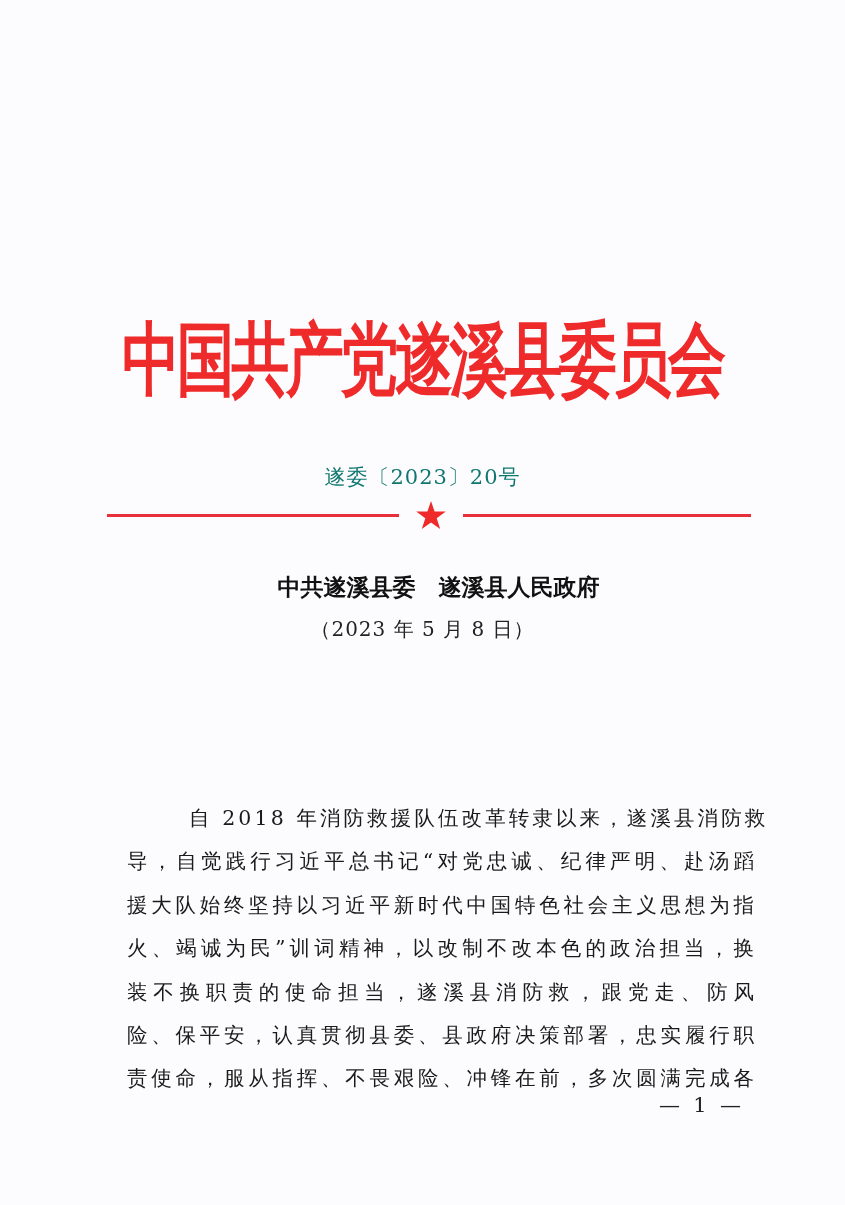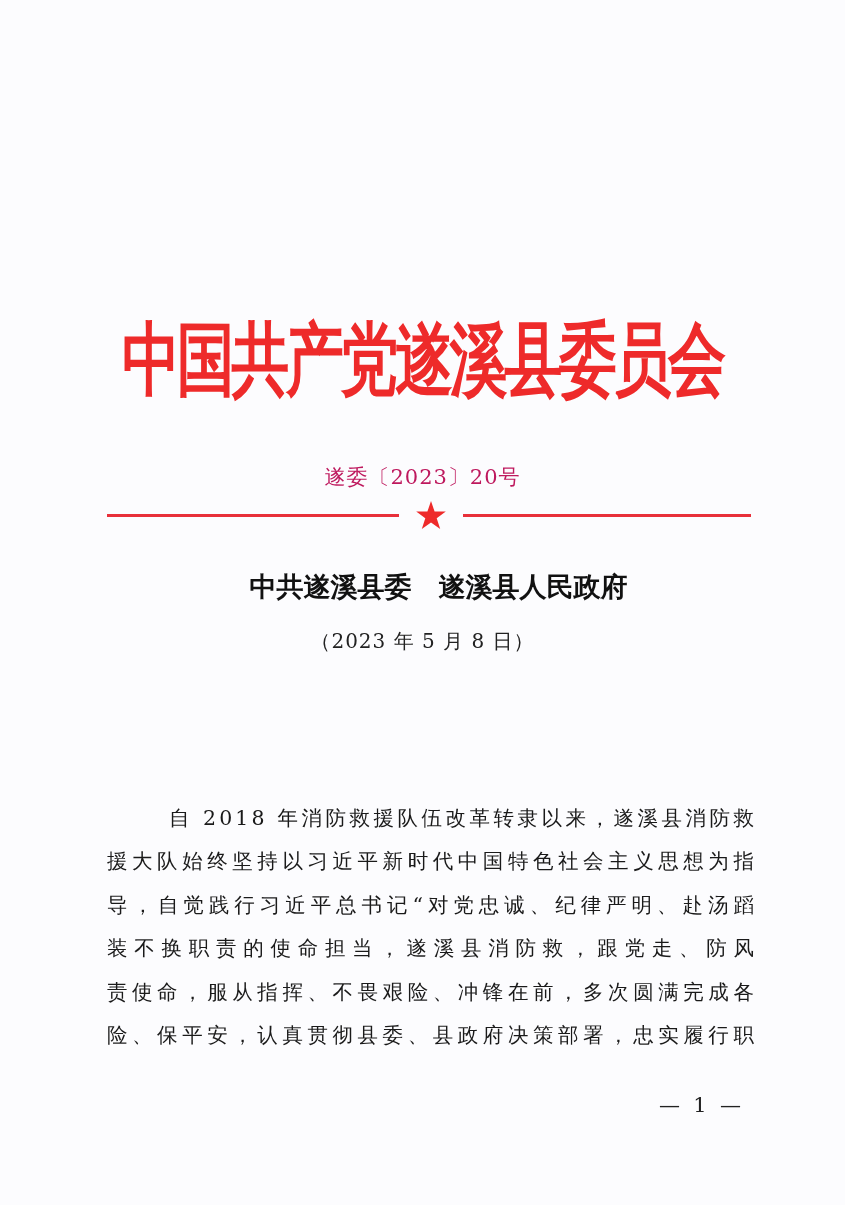--- a/index.html
+++ b/index.html
@@ -36,21 +36,21 @@
       transform-origin: center top;
       white-space: nowrap;
     }
     .docno {
       position: absolute;
       left: 0; width: 845px;
       top: 462px;
       text-align: center;
       font-size: 21px;
       line-height: 30px;
-      color: #be185d;
+      color: #0f766e;
       letter-spacing: 1px;
     }
     .redline {
       position: absolute;
       top: 514px;
       height: 3px;
       background: #e8303a;
     }
     .redline.left { left: 107px; width: 292px; }
     .redline.right { left: 463px; width: 288px; }
@@ -61,51 +61,52 @@
     }
     .title-block {
       position: absolute;
       left: 0; width: 845px;
       top: 560px;
       text-align: center;
     }
     .title-line {
       font-family: "DejaVu Serif", "Liberation Serif", serif;
       font-weight: bold;
-      font-size: 27px;
+      font-size: 23px;
       line-height: 54px;
       color: #111;
       white-space: pre;
       letter-spacing: 0px;
       padding-left: 32px;
     }
     .date-line {
       font-size: 20px;
       line-height: 30px;
       color: #222;
       letter-spacing: 1px;
-      margin-top: 12px;
+      margin-top: 0px;
     }
     .body-text {
       position: absolute;
       left: 107px;
       width: 650px;
       top: 797px;
       font-family: "DejaVu Serif", "Liberation Serif", serif;
       font-size: 20.5px;
       line-height: 43.4px;
       color: #1a1a1a;
       text-align: justify;
       letter-spacing: 3.1px;
     }
     .body-text .para-line {
       display: block;
       white-space: nowrap;
       text-align: justify;
       text-align-last: justify;
+      margin-left: 20px;
     }
     .body-text .indent {
       padding-left: 62px;
     }
     .page-number {
       position: absolute;
       left: 645px; top: 1092px;
       width: 110px;
       text-align: center;
       font-size: 21px;
@@ -129,22 +130,23 @@
   </svg>
   <div class="redline right"></div>
 
   <div class="title-block">
     <div class="title-line">中共遂溪县委　遂溪县人民政府</div>
     <div class="date-line">（2023 年 5 月 8 日）</div>
   </div>
 
   <div class="body-text">
     <span class="para-line indent">自 2018 年消防救援队伍改革转隶以来，遂溪县消防救</span>
+    <span class="para-line">导，自觉践行习近平总书记“对党忠诚、纪律严明、赴汤蹈</span>
     <span class="para-line">援大队始终坚持以习近平新时代中国特色社会主义思想为指</span>
-    <span class="para-line">导，自觉践行习近平总书记“对党忠诚、纪律严明、赴汤蹈</span>
+    <span class="para-line">火、竭诚为民”训词精神，以改制不改本色的政治担当，换</span>
     <span class="para-line">装不换职责的使命担当，遂溪县消防救，跟党走、防风</span>
+    <span class="para-line">险、保平安，认真贯彻县委、县政府决策部署，忠实履行职</span>
     <span class="para-line">责使命，服从指挥、不畏艰险、冲锋在前，多次圆满完成各</span>
-    <span class="para-line">险、保平安，认真贯彻县委、县政府决策部署，忠实履行职</span>
   </div>
 
   <div class="page-number">—  1  —</div>
 
 </div>
 
 </body></html>

